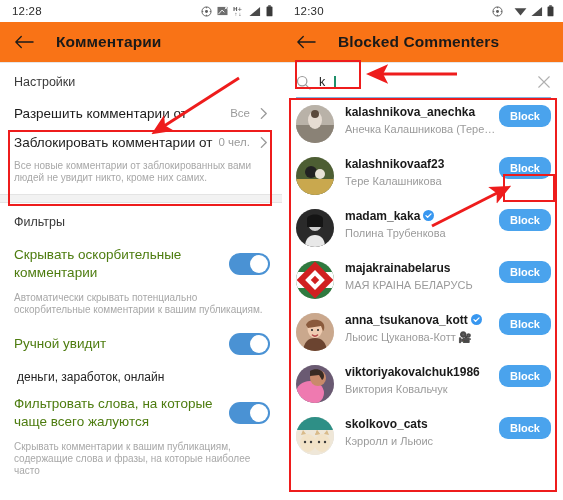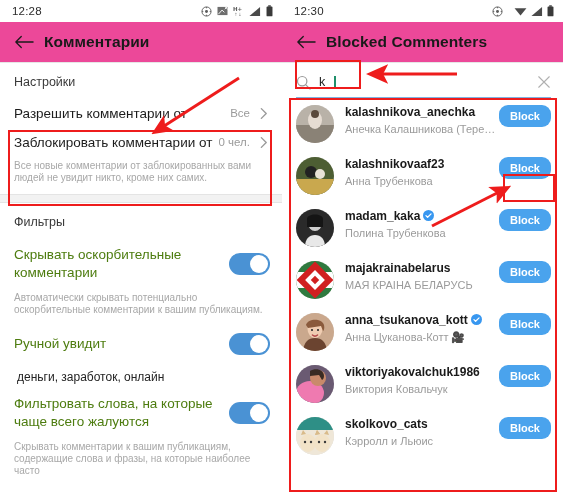--- a/index.html
+++ b/index.html
@@ -46,23 +46,23 @@
     align-items: center;
     gap: 5px;
   }
   .sicon { display: block; }
 
   
   .appbar {
     height: 40px;
     display: flex;
     align-items: center;
-    gap: 10px;
+    gap: 22px;
     padding: 0 14px;
-    background: #ec4899;
+    background: #f97316;
     box-sizing: border-box;
   }
   .appbar .title {
     font-size: 15.5px;
     font-weight: bold;
     color: #1a1a1a;
     letter-spacing: .1px;
   }
   .back-arrow { width: 20px; height: 16px; flex: none; }
 
@@ -413,21 +413,21 @@
         <span class="avatar">
           <svg width="38" height="38" viewBox="0 0 38 38">
               <rect width="38" height="38" fill="#4d5e33"></rect>
               <rect y="22" width="38" height="16" fill="#c9a84e"></rect>
               <circle cx="15" cy="15" r="6" fill="#222"></circle>
               <circle cx="24" cy="17" r="5" fill="#e8e2d6"></circle>
             </svg>
         </span>
         <span class="user-meta">
           <span class="uname">kalashnikovaaf23</span>
-          <span class="ufull">Анна Трубенкова</span>
+          <span class="ufull">Тере Калашникова</span>
         </span>
         <button class="block-btn">Block</button>
       </div>
 
       <div class="user-row">
         <span class="avatar">
           <svg width="38" height="38" viewBox="0 0 38 38">
               <rect width="38" height="38" fill="#2a2a2a"></rect>
               <ellipse cx="19" cy="14" rx="7" ry="8" fill="#cfcfcf"></ellipse>
               <path d="M9 38c0-8 4-12 10-12s10 4 10 12z" fill="#e8e8e8"></path>
@@ -477,21 +477,21 @@
             </svg>
         </span>
         <span class="user-meta">
           <span class="uname">
             <span>anna_tsukanova_kott</span>
             <svg class="verified" viewBox="0 0 16 16">
               <circle cx="8" cy="8" r="8" fill="#3897f0"></circle>
               <path d="M4.3 8.2l2.4 2.4 5-5" fill="none" stroke="#fff" stroke-width="1.8" stroke-linecap="round" stroke-linejoin="round"></path>
             </svg>
           </span>
-          <span class="ufull">Анна Цуканова-Котт 🎥</span>
+          <span class="ufull">Льюис Цуканова-Котт 🎥</span>
         </span>
         <button class="block-btn">Block</button>
       </div>
 
       <div class="user-row">
         <span class="avatar">
           <svg width="38" height="38" viewBox="0 0 38 38">
               <rect width="38" height="38" fill="#6a5a72"></rect>
               <ellipse cx="14" cy="28" rx="14" ry="12" fill="#ef7ab0"></ellipse>
               <circle cx="22" cy="13" r="8" fill="#c98a6a"></circle>

